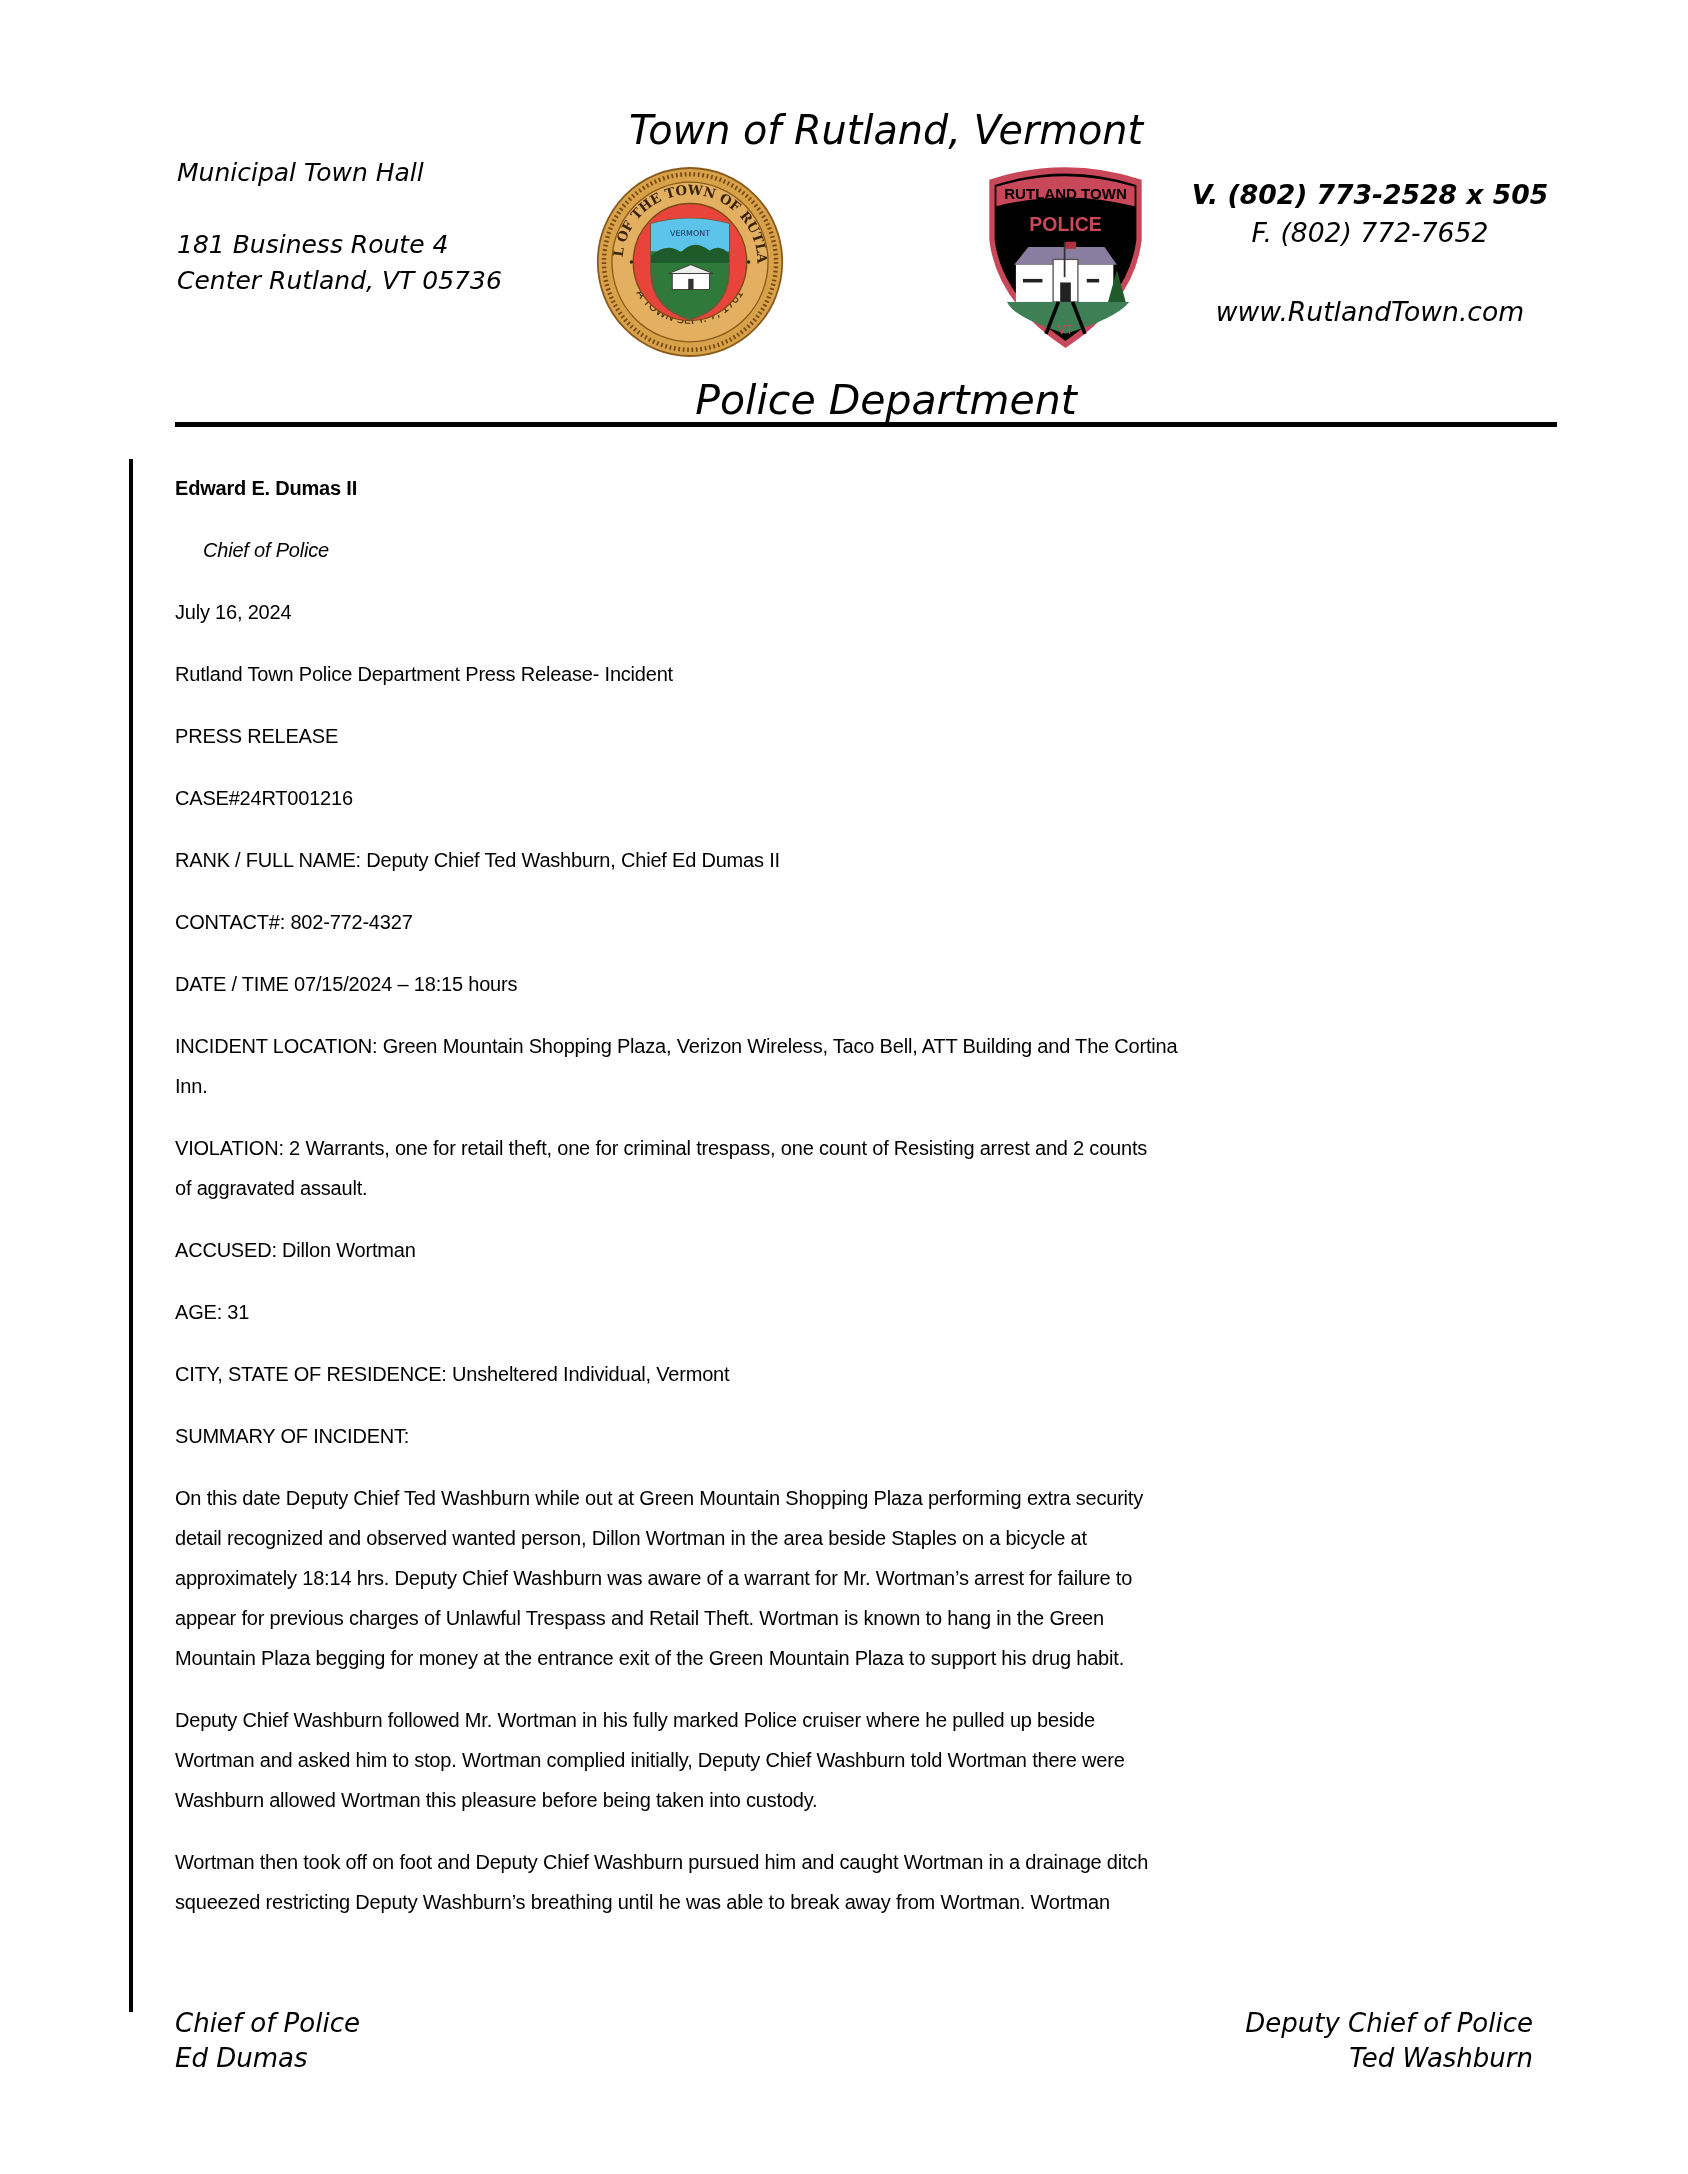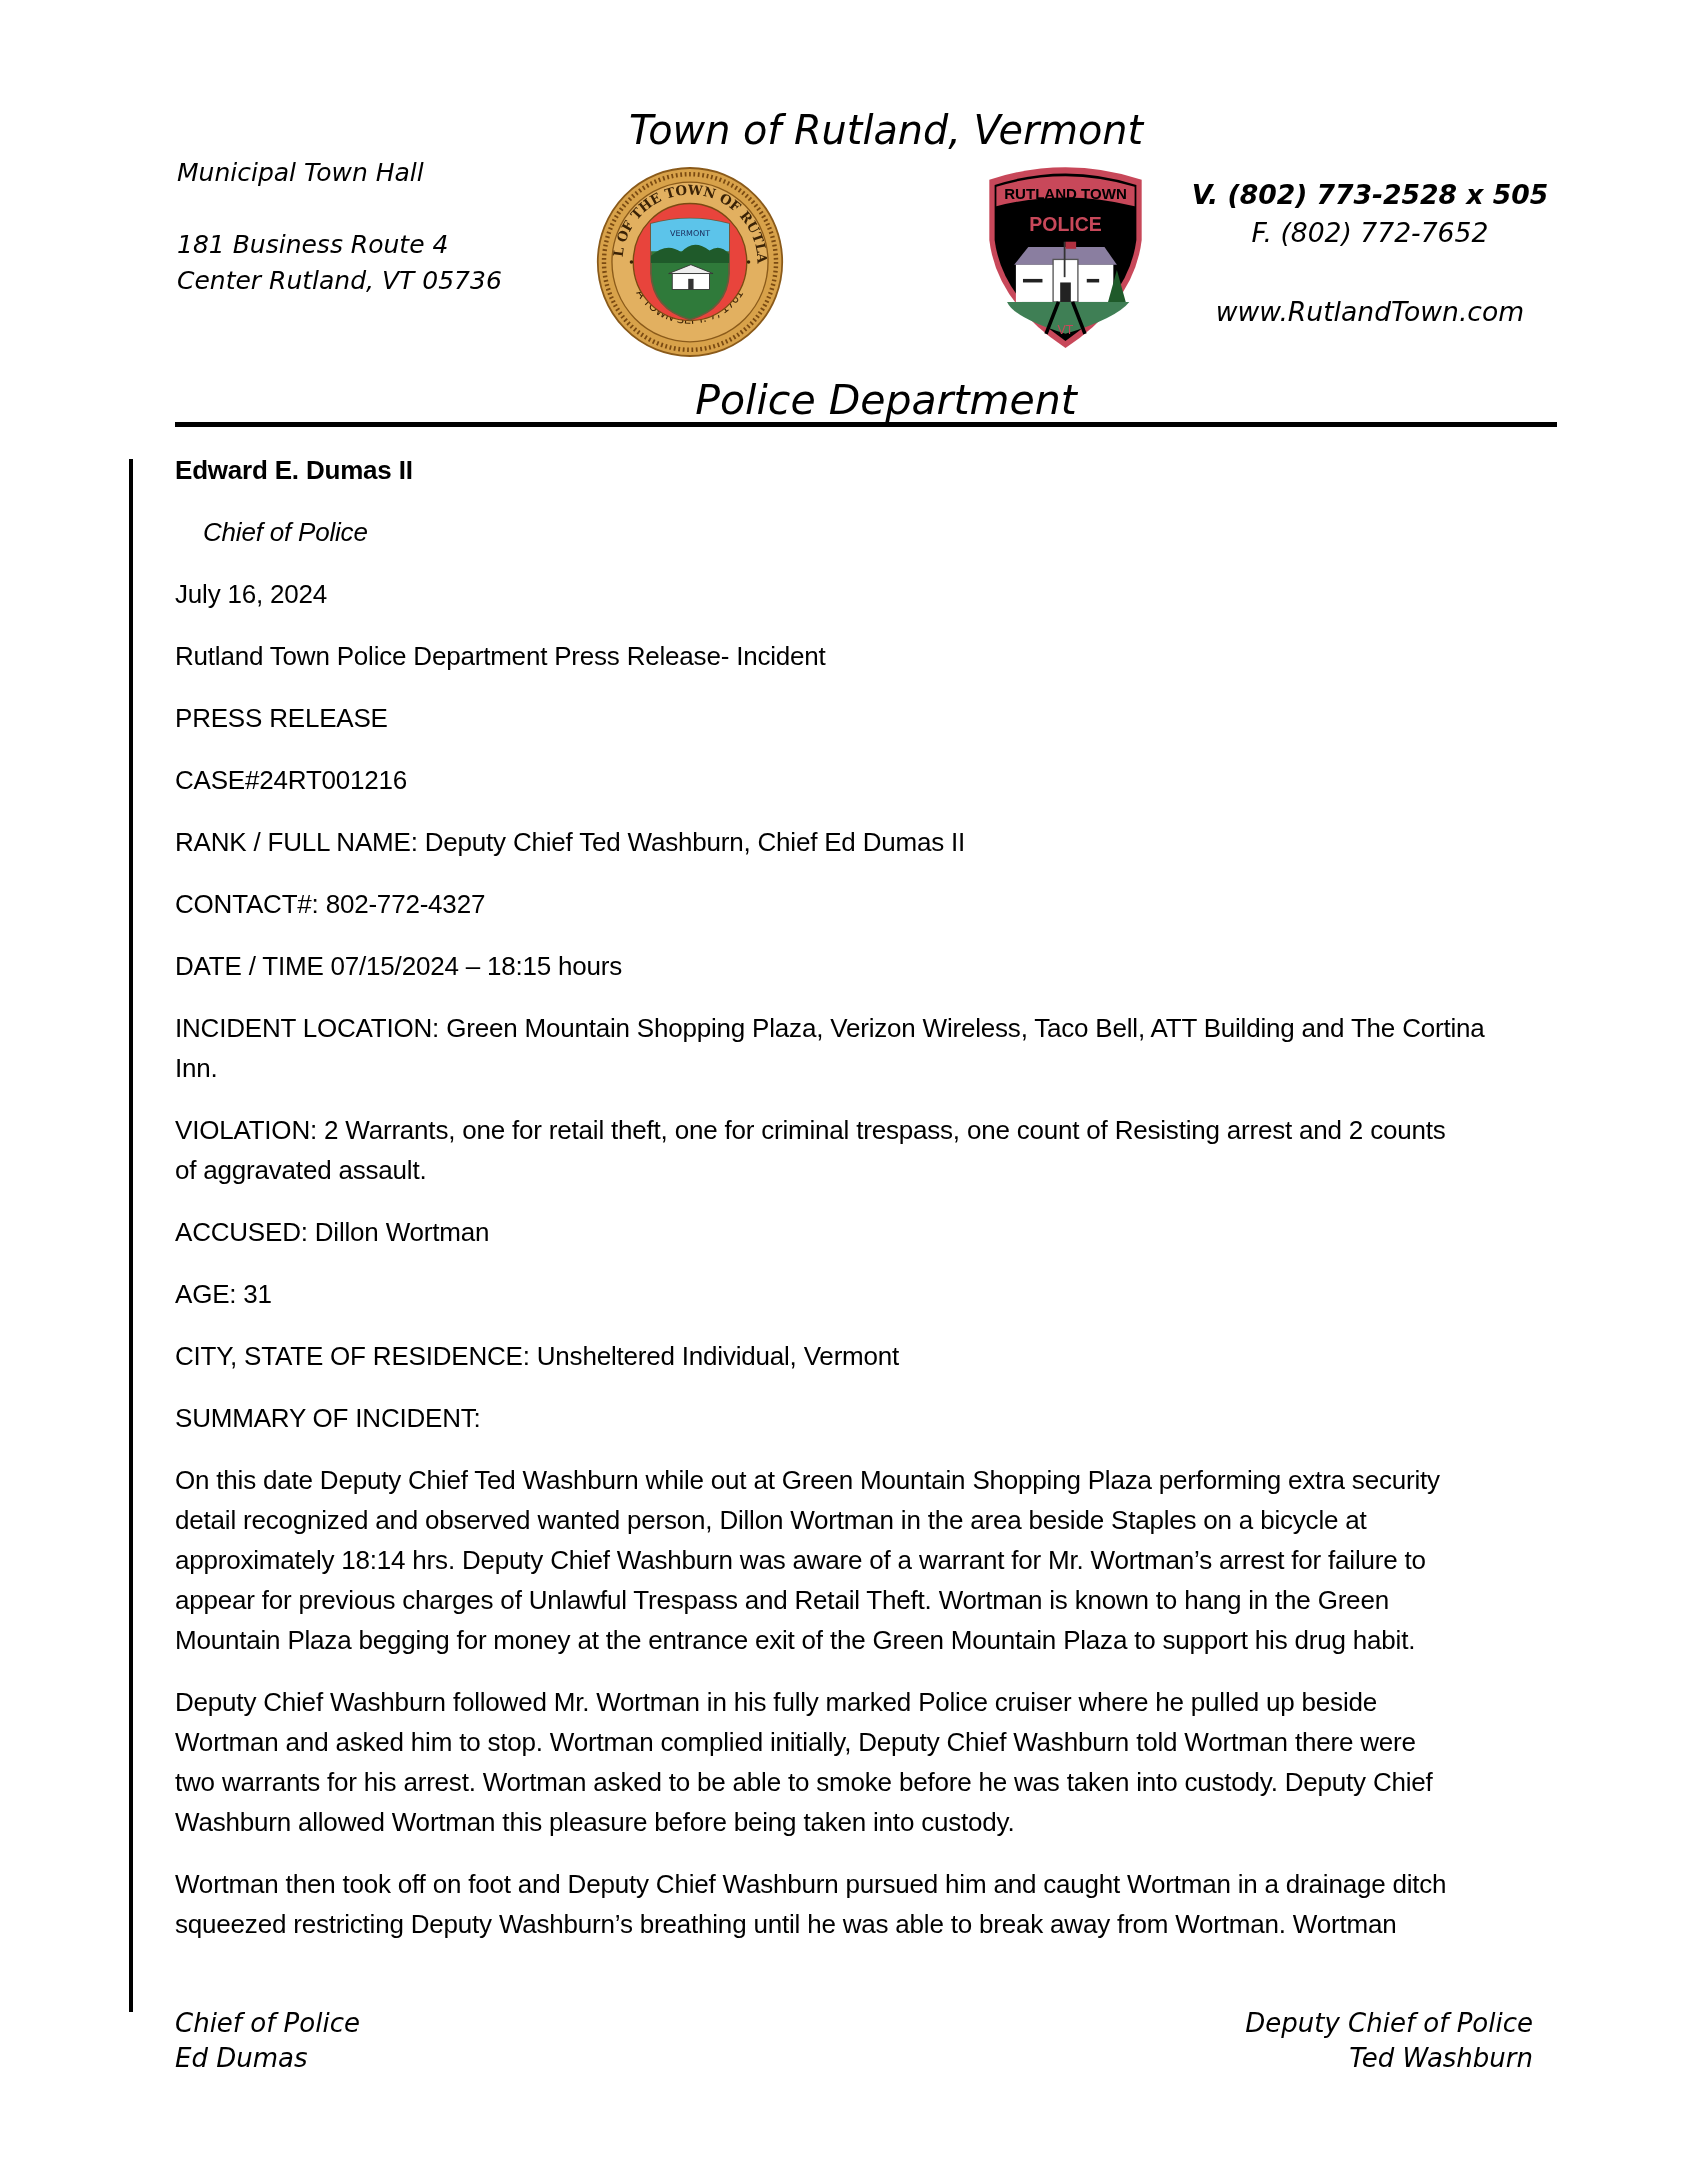--- a/index.html
+++ b/index.html
@@ -5,21 +5,21 @@
   html, body { margin: 0; padding: 0; background: #ffffff; }
   body { width: 1688px; height: 2175px; position: relative; overflow: hidden; color: #000; }
   .abs { position: absolute; }
   .hdr { font-family: "DejaVu Sans", sans-serif; font-style: italic; white-space: nowrap; line-height: 1; }
   .title { left: 567px; width: 638px; top: 110px; text-align: center; font-size: 41px; transform: scaleX(0.97); transform-origin: center; }
   .subtitle { left: 567px; width: 638px; top: 360px; text-align: center; font-size: 41px; margin-top: 20px; }
   .addr { left: 177px; width: 390px; text-align: left; font-size: 25px; }
   .contact { left: 1175px; width: 390px; text-align: center; font-size: 26.6px; }
   .rule { left: 175px; top: 422px; width: 1382px; height: 5.3px; background: #000; }
   .vbar { left: 129px; top: 459px; width: 3.5px; height: 1553px; background: #000; }
-  .body { left: 175px; top: 450px; width: 1392px; font-family: "Liberation Sans", sans-serif; font-size: 26px; }
+  .body { left: 175px; top: 468px; width: 1392px; font-family: "Liberation Sans", sans-serif; font-size: 20px; }
   .para { margin: 0 0 22px 0; }
   .line { height: 40px; line-height: 40px; white-space: nowrap; letter-spacing: -0.2px; }
   .bold { font-weight: bold; }
   .ital { font-style: italic; padding-left: 28px; }
   .foot { font-family: "DejaVu Sans", sans-serif; font-style: italic; font-size: 26px; line-height: 35px; white-space: nowrap; }
   .foot-left { left: 175px; top: 2006px; }
   .foot-right { left: 1202px; width: 331px; top: 2006px; text-align: right; }
   svg { display: block; }
 </style>
 </head>
@@ -137,21 +137,20 @@
   <div class="para">
     <div class="line">On this date Deputy Chief Ted Washburn while out at Green Mountain Shopping Plaza performing extra security</div>
     <div class="line">detail recognized and observed wanted person, Dillon Wortman in the area beside Staples on a bicycle at</div>
     <div class="line">approximately 18:14 hrs.  Deputy Chief Washburn was aware of a warrant for Mr. Wortman’s arrest for failure to</div>
     <div class="line">appear for previous charges of Unlawful Trespass and Retail Theft.  Wortman is known to hang in the Green</div>
     <div class="line">Mountain Plaza begging for money at the entrance exit of the Green Mountain Plaza to support his drug habit.</div>
   </div>
   <div class="para">
     <div class="line">Deputy Chief Washburn followed Mr. Wortman in his fully marked Police cruiser where he pulled up beside</div>
     <div class="line">Wortman and asked him to stop.  Wortman complied initially, Deputy Chief Washburn told Wortman there were</div>
-    <div class="line">two warrants for his arrest.  Wortman asked to be able to smoke before he was taken into custody.  Deputy Chief</div>
     <div class="line">Washburn allowed Wortman this pleasure before being taken into custody.</div>
   </div>
   <div class="para">
     <div class="line">Wortman then took off on foot and Deputy Chief Washburn pursued him and caught Wortman in a drainage ditch</div>
     <div class="line">squeezed restricting Deputy Washburn’s breathing until he was able to break away from Wortman.  Wortman</div>
   </div>
 </div>
 
 <div class="abs foot foot-left">
   <div>Chief of Police</div>

